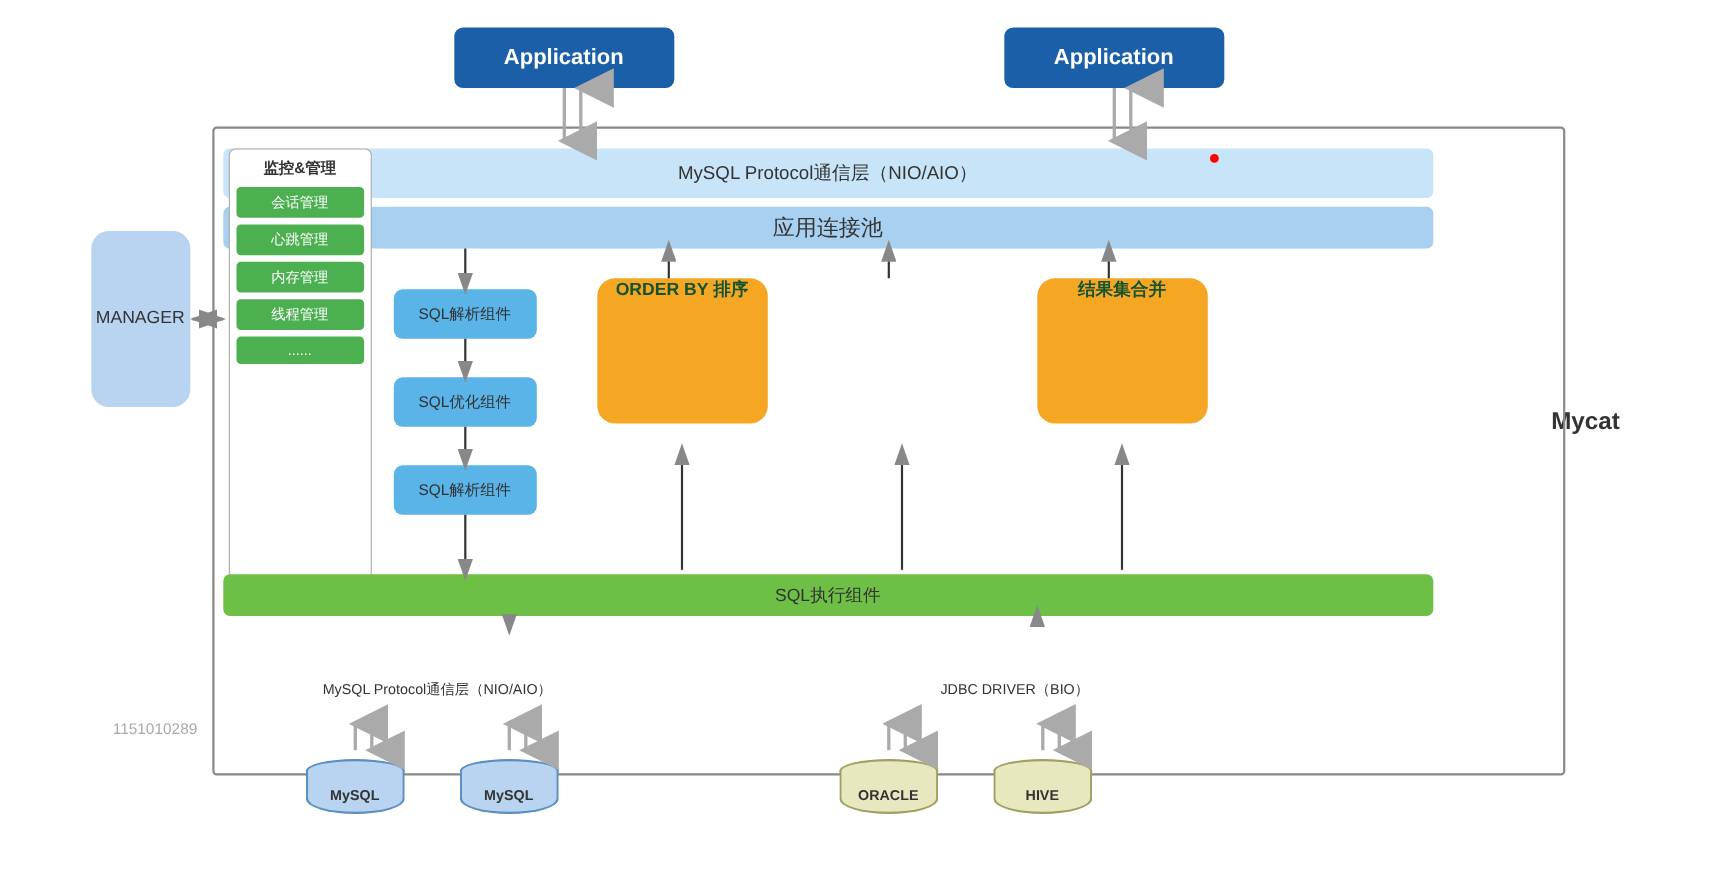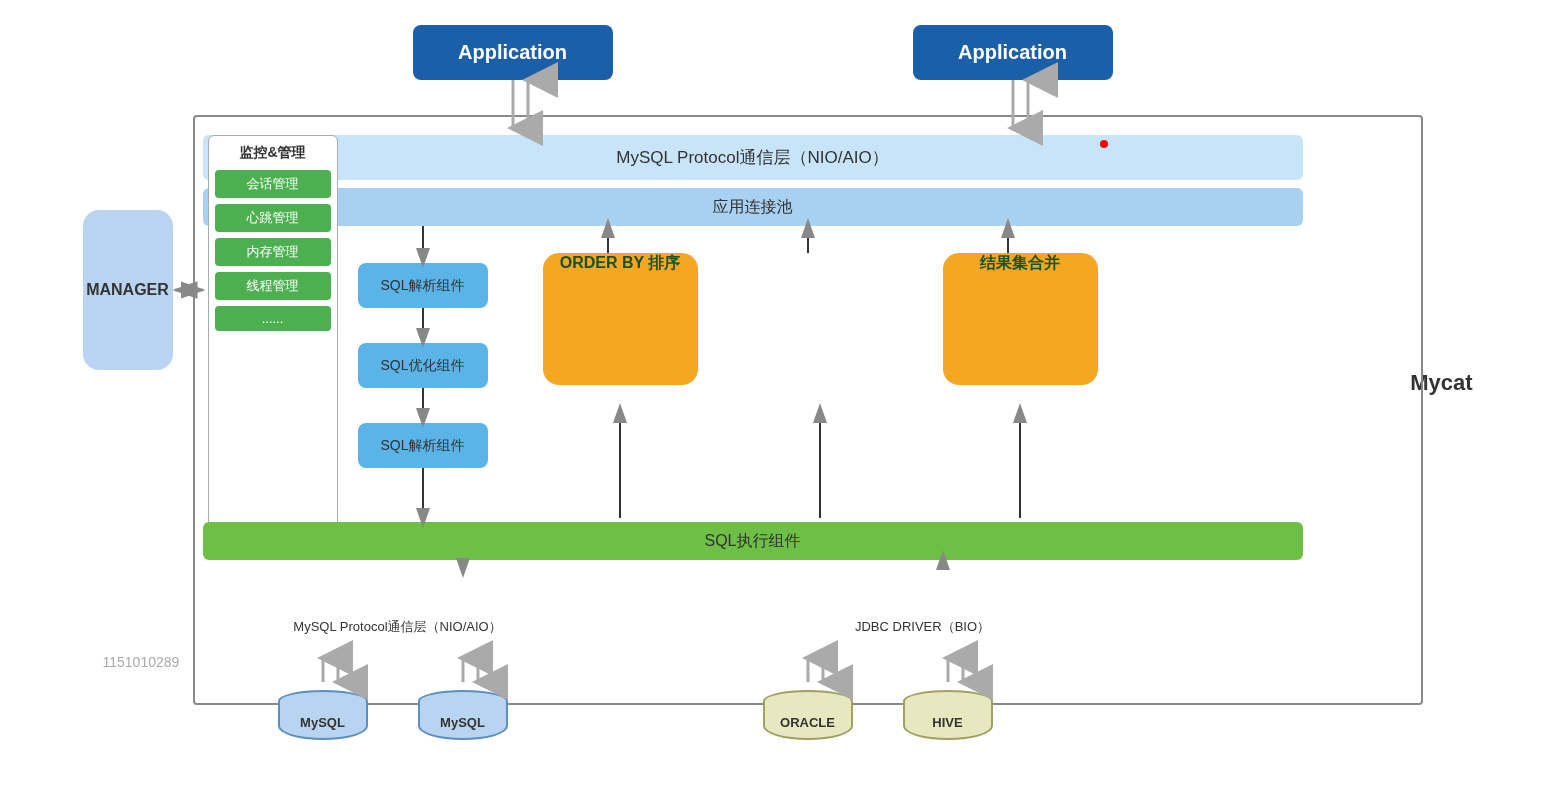--- a/index.html
+++ b/index.html
@@ -60,21 +60,21 @@
       left: 0px;
       top: 190px;
       background: #b8d4f0;
       border-radius: 16px;
       width: 90px;
       height: 160px;
       display: flex;
       align-items: center;
       justify-content: center;
       font-size: 16px;
-      font-weight: bold;
+      font-weight: normal;
       color: #333;
       text-align: center;
     }
 
     
     .mycat-label {
       position: absolute;
       right: 10px;
       top: 350px;
       font-size: 22px;
@@ -124,21 +124,21 @@
       position: absolute;
       left: 120px;
       top: 168px;
       width: 1100px;
       height: 38px;
       background: #a8d0f0;
       border-radius: 6px;
       display: flex;
       align-items: center;
       justify-content: center;
-      font-size: 16px;
+      font-size: 20px;
       color: #333;
     }
 
     
     .monitor-container {
       position: absolute;
       left: 125px;
       top: 115px;
       width: 130px;
       height: 424px;

